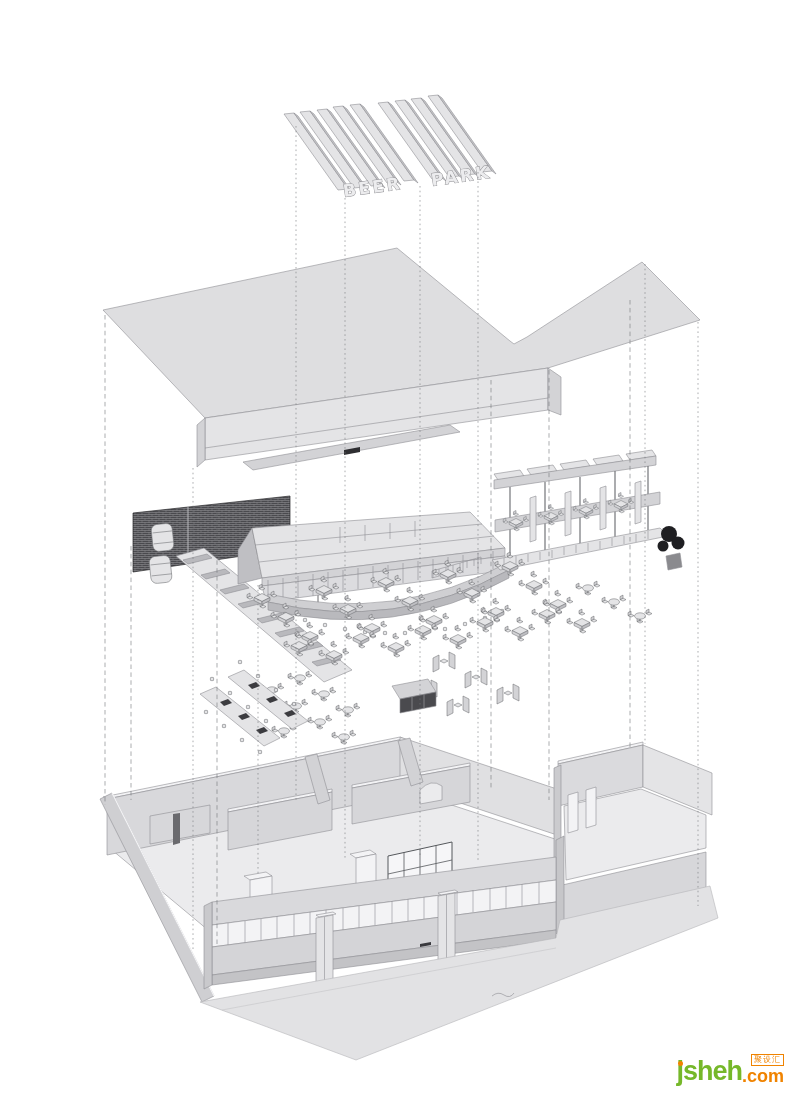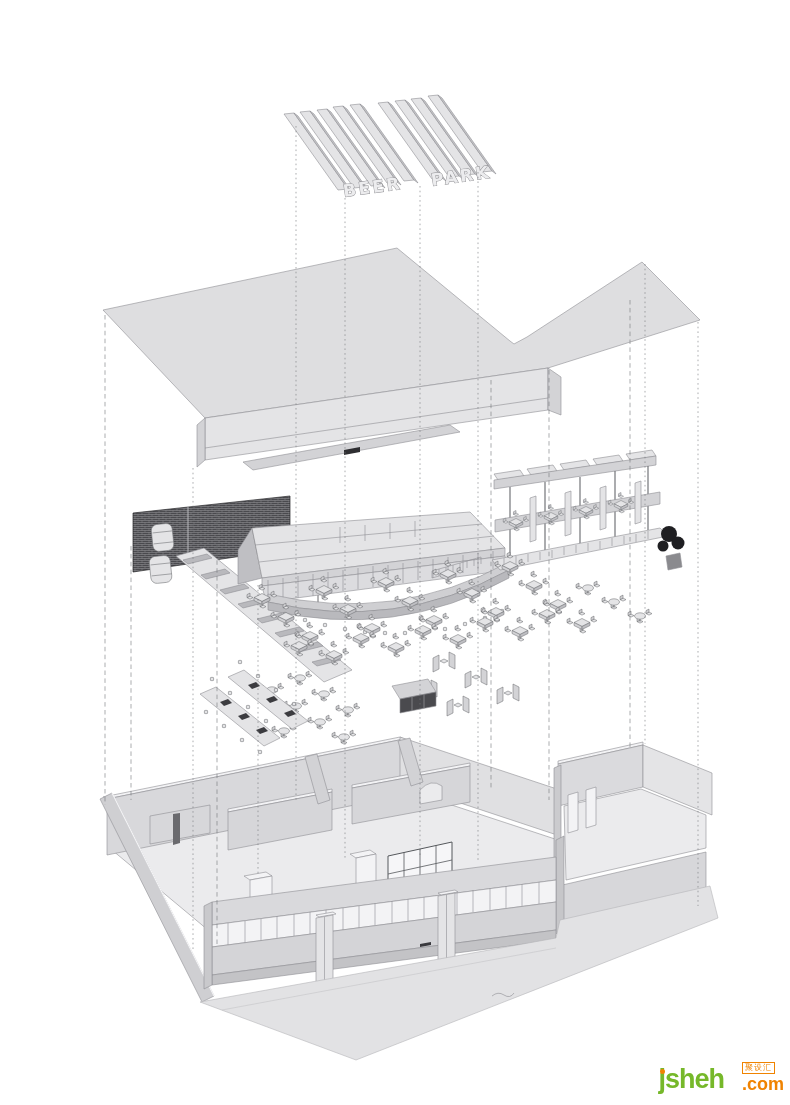--- a/index.html
+++ b/index.html
@@ -15,26 +15,26 @@
 .s{stroke:var(--line);stroke-width:.55;stroke-linejoin:round}
 .sb{stroke:#8f8f93;stroke-width:.6;stroke-linejoin:round}
 .nf{fill:none}
 .fL{fill:var(--fill-light)} .fM{fill:var(--fill-mid)} .fD{fill:var(--fill-dark)}
 .fW{fill:#f3f3f5} .fF{fill:#ebebed}
 .proj{stroke:#73757a;stroke-width:.8;fill:none;opacity:.75}
 .dot{stroke-dasharray:1.6 3.1}
 .dash{stroke-dasharray:4.5 3.4}
 .signtxt{font-family:"DejaVu Sans",sans-serif;font-weight:bold;font-size:17px;
   letter-spacing:2.5px;fill:#ececee;stroke:#8a8a8e;stroke-width:.9;paint-order:stroke fill}
-.wm{position:absolute;right:6px;bottom:12px;display:flex;align-items:flex-end;line-height:1}
+.wm{position:absolute;right:6px;bottom:20px;display:flex;align-items:flex-end;line-height:1}
 .wm-brand{position:relative;color:var(--logo-green);font-weight:bold;font-size:27px;
   letter-spacing:-1px;font-family:"Liberation Sans",sans-serif}
 .wm-dot{position:absolute;left:2px;top:3px;width:5px;height:5px;border-radius:50%;
   background:var(--logo-orange)}
-.wm-right{display:flex;flex-direction:column;align-items:flex-start;margin-left:18px}
+.wm-right{display:flex;flex-direction:column;align-items:flex-end;margin-left:0}
 .wm-badge{color:var(--logo-orange);border:1.5px solid var(--logo-orange);font-size:8px;
   padding:1px 2px;letter-spacing:1px;white-space:nowrap}
 .wm-tld{color:var(--logo-orange);font-weight:bold;font-size:18px;margin-top:1px}
 </style>
 </head>
 <body>
 
 <svg width="790" height="1105" viewBox="0 0 790 1105">
   <defs>
     <pattern id="brick" width="7" height="4" patternUnits="userSpaceOnUse">

